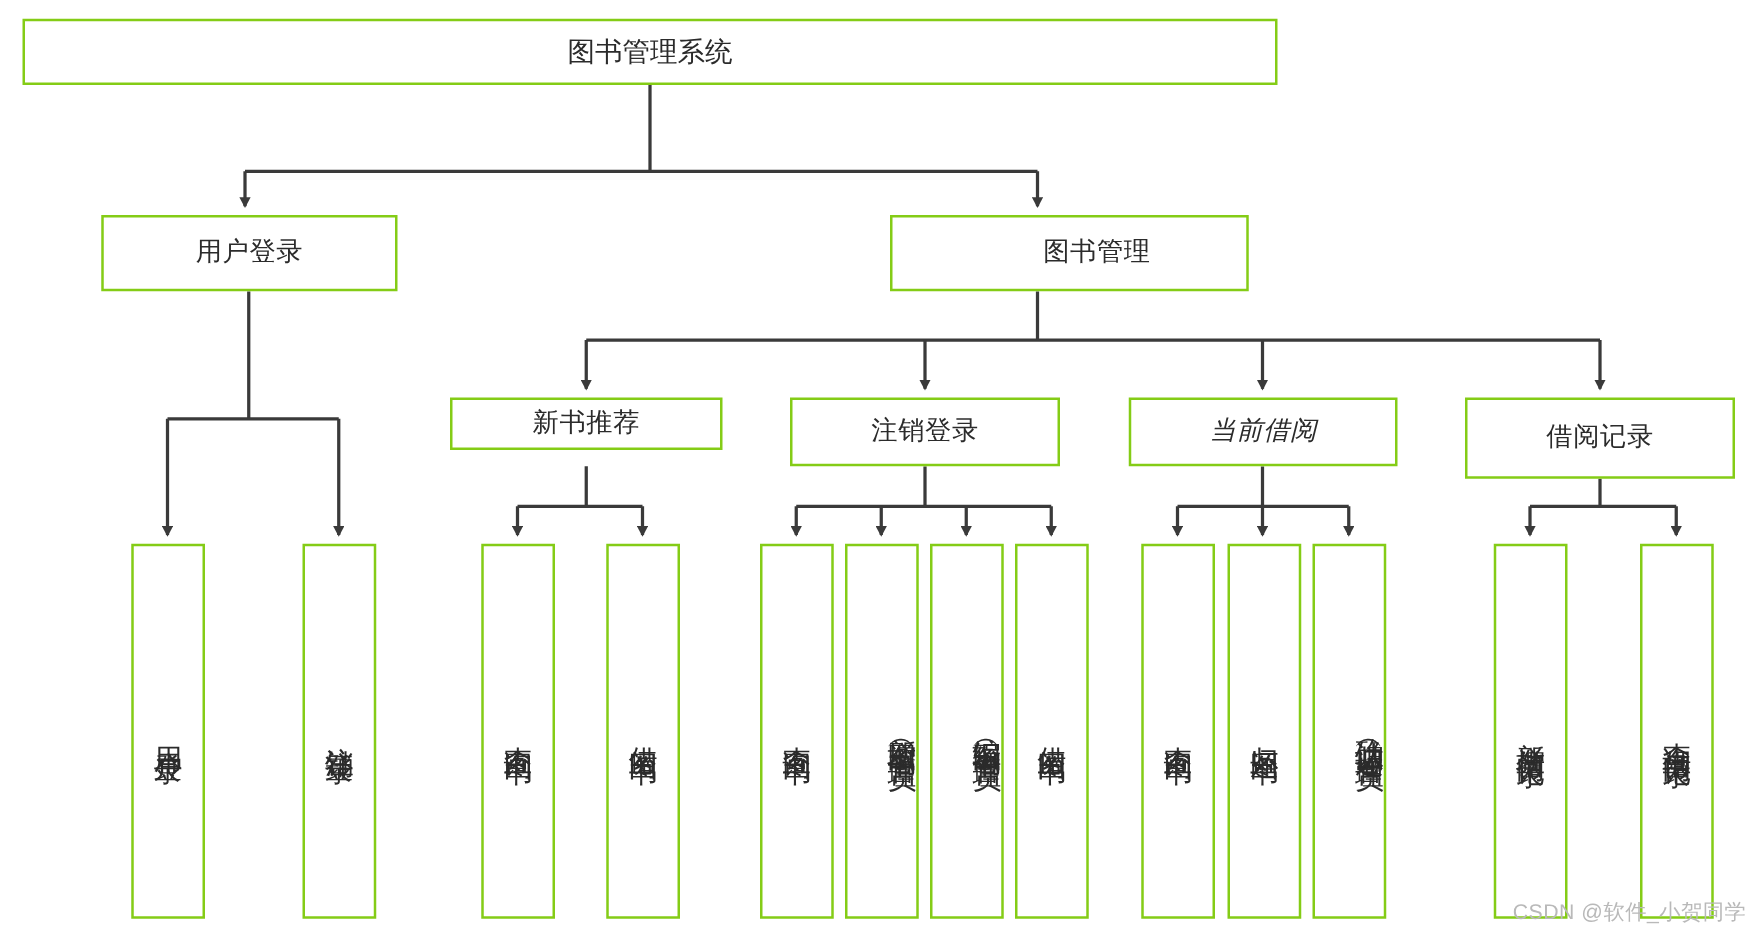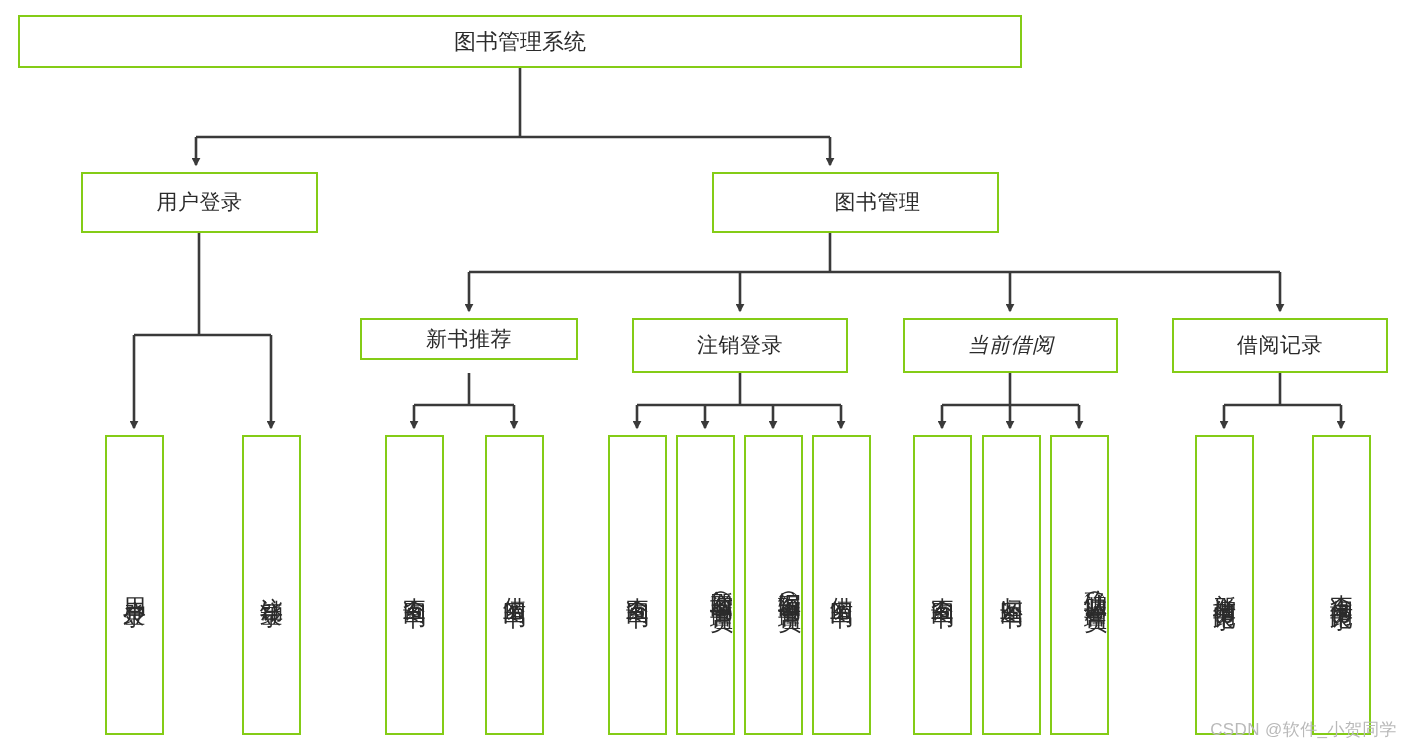--- a/index.html
+++ b/index.html
@@ -134,21 +134,21 @@
 
   <div class="node h" style="left:360px; top:318px; width:218px; height:42px;">
     <span>新书推荐</span>
   </div>
   <div class="node h" style="left:632px; top:318px; width:216px; height:55px;">
     <span>注销登录</span>
   </div>
   <div class="node h" style="left:903px; top:318px; width:215px; height:55px;font-style:italic;">
     <span>当前借阅</span>
   </div>
-  <div class="node h" style="left:1172px; top:318px; width:216px; height:55px;">
+  <div class="node h" style="left:1172px; top:318px; width:216px; height:65px;">
     <span>借阅记录</span>
   </div>
 
   <div class="node v" style="left:105px; top:435px; width:59px; height:300px;">
     <span>用户登录</span>
   </div>
   <div class="node v" style="left:242px; top:435px; width:59px; height:300px;">
     <span>注销登录</span>
   </div>
 

